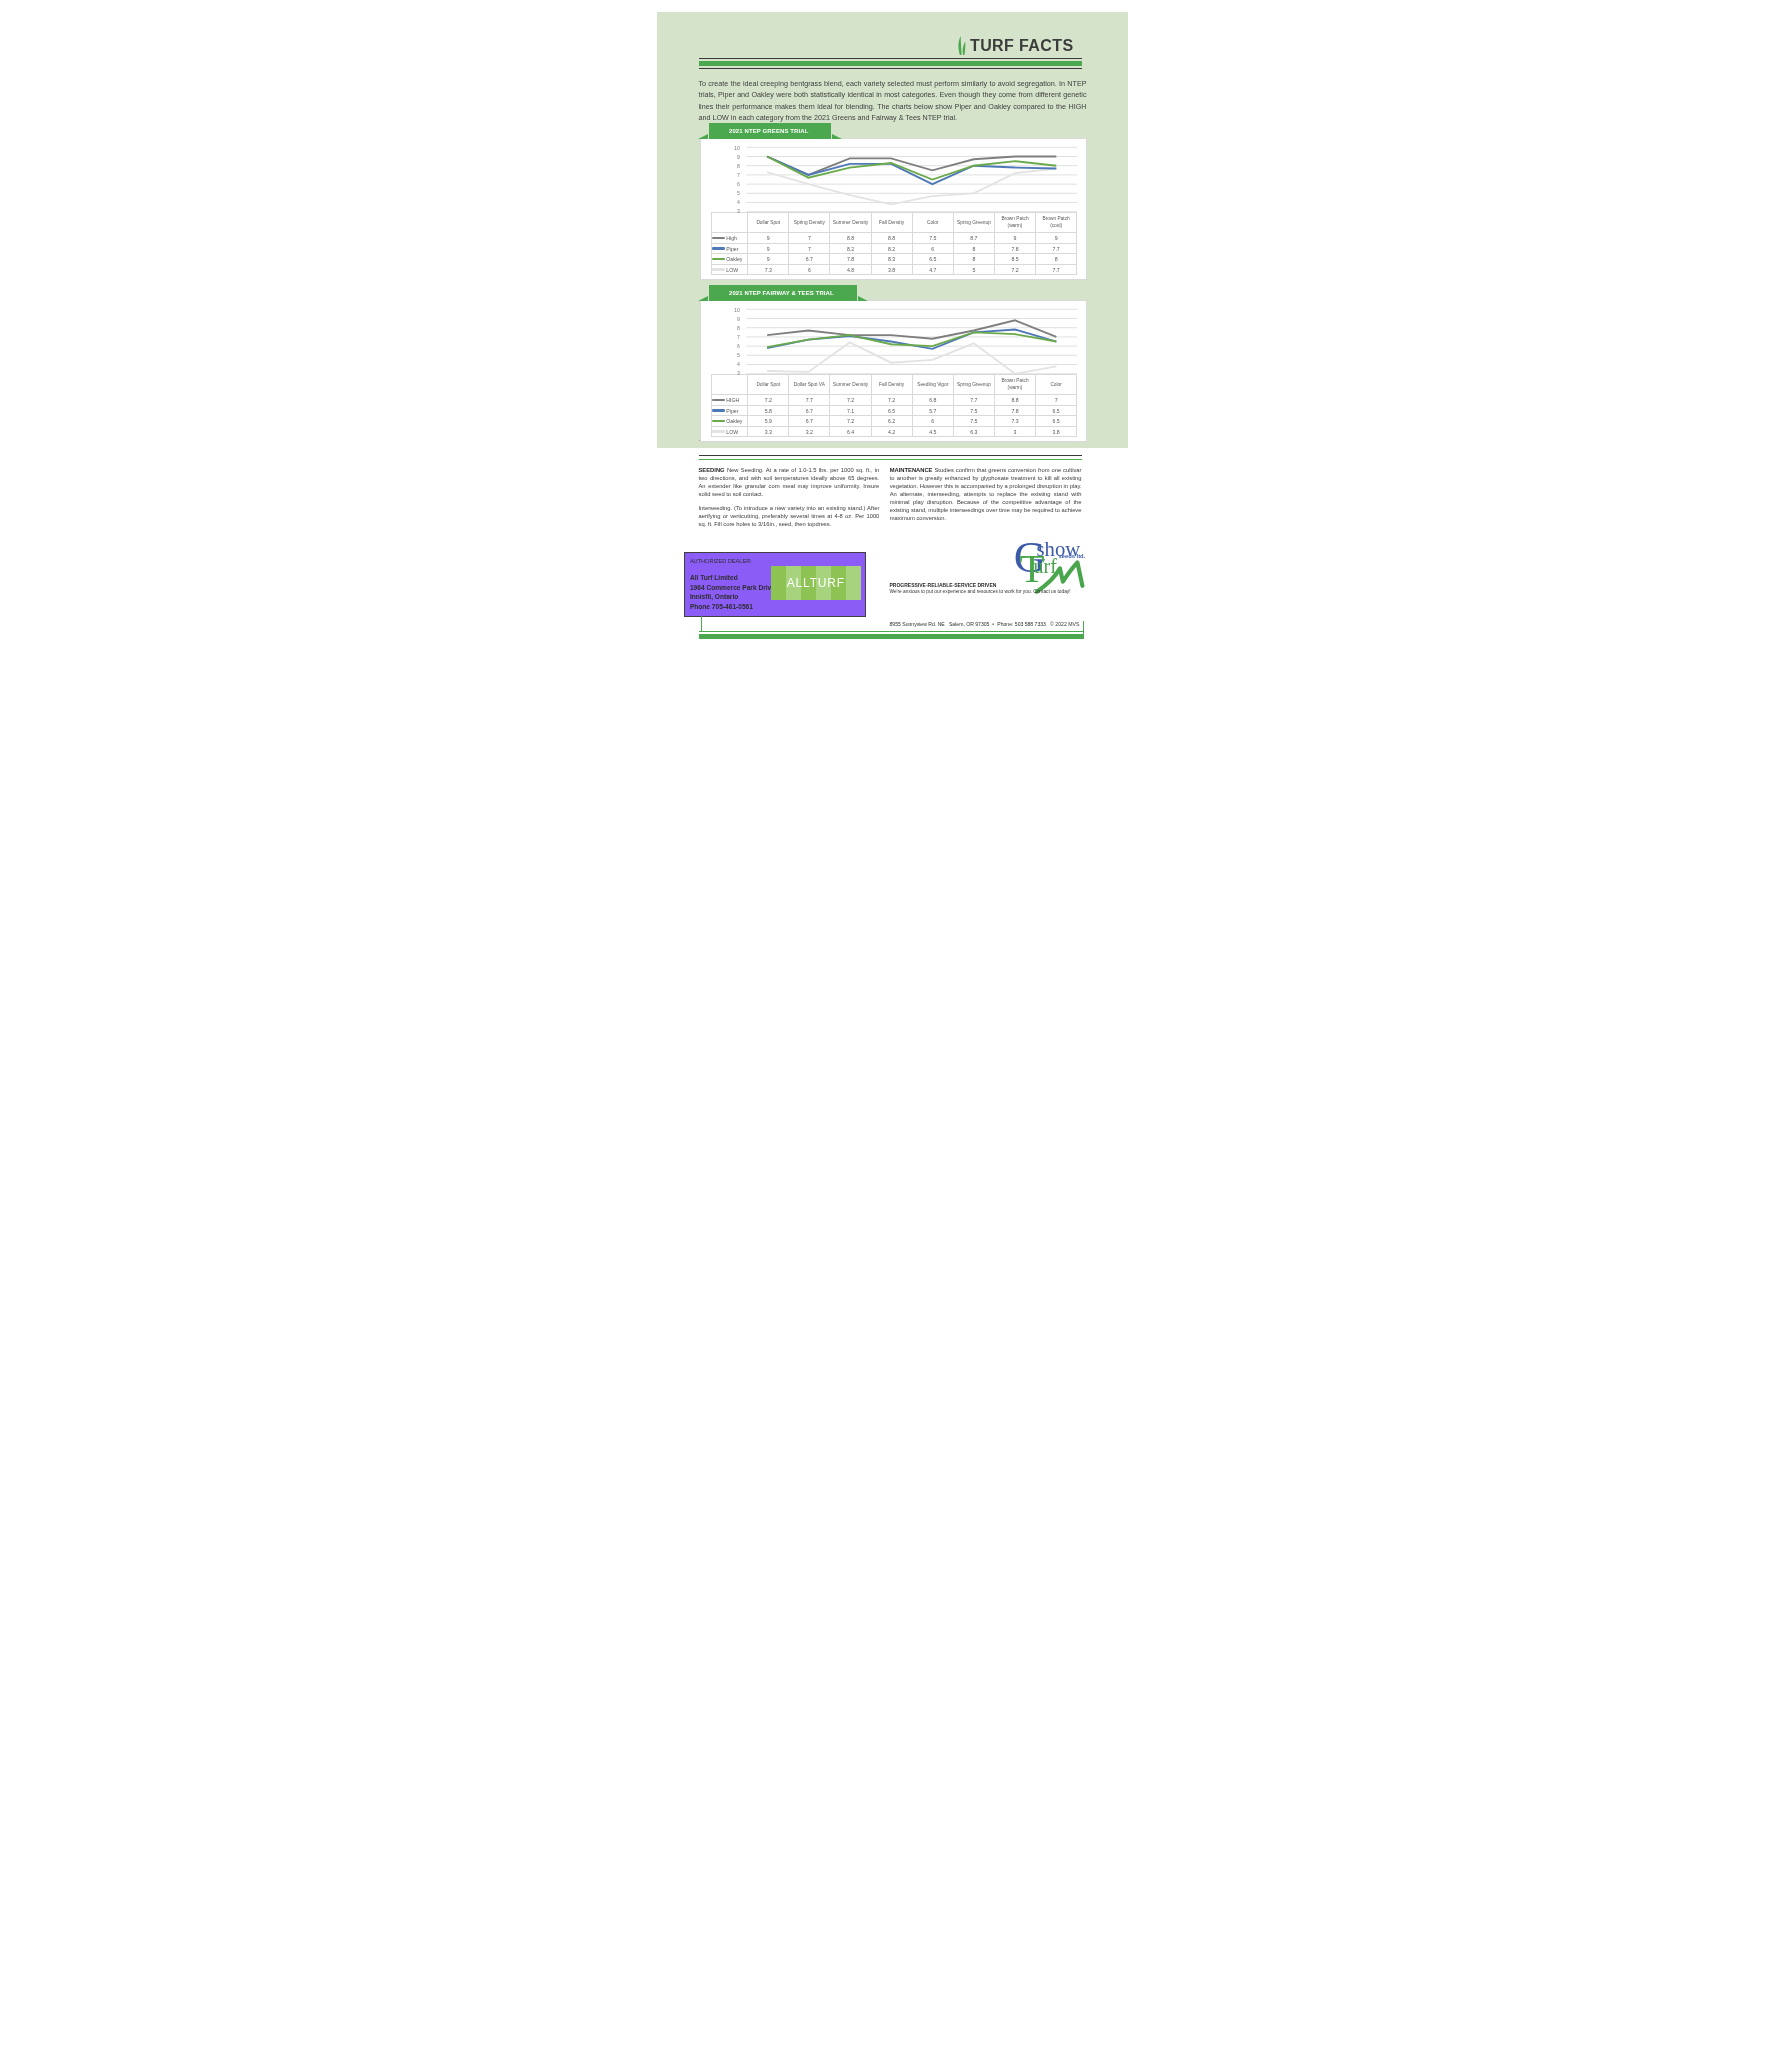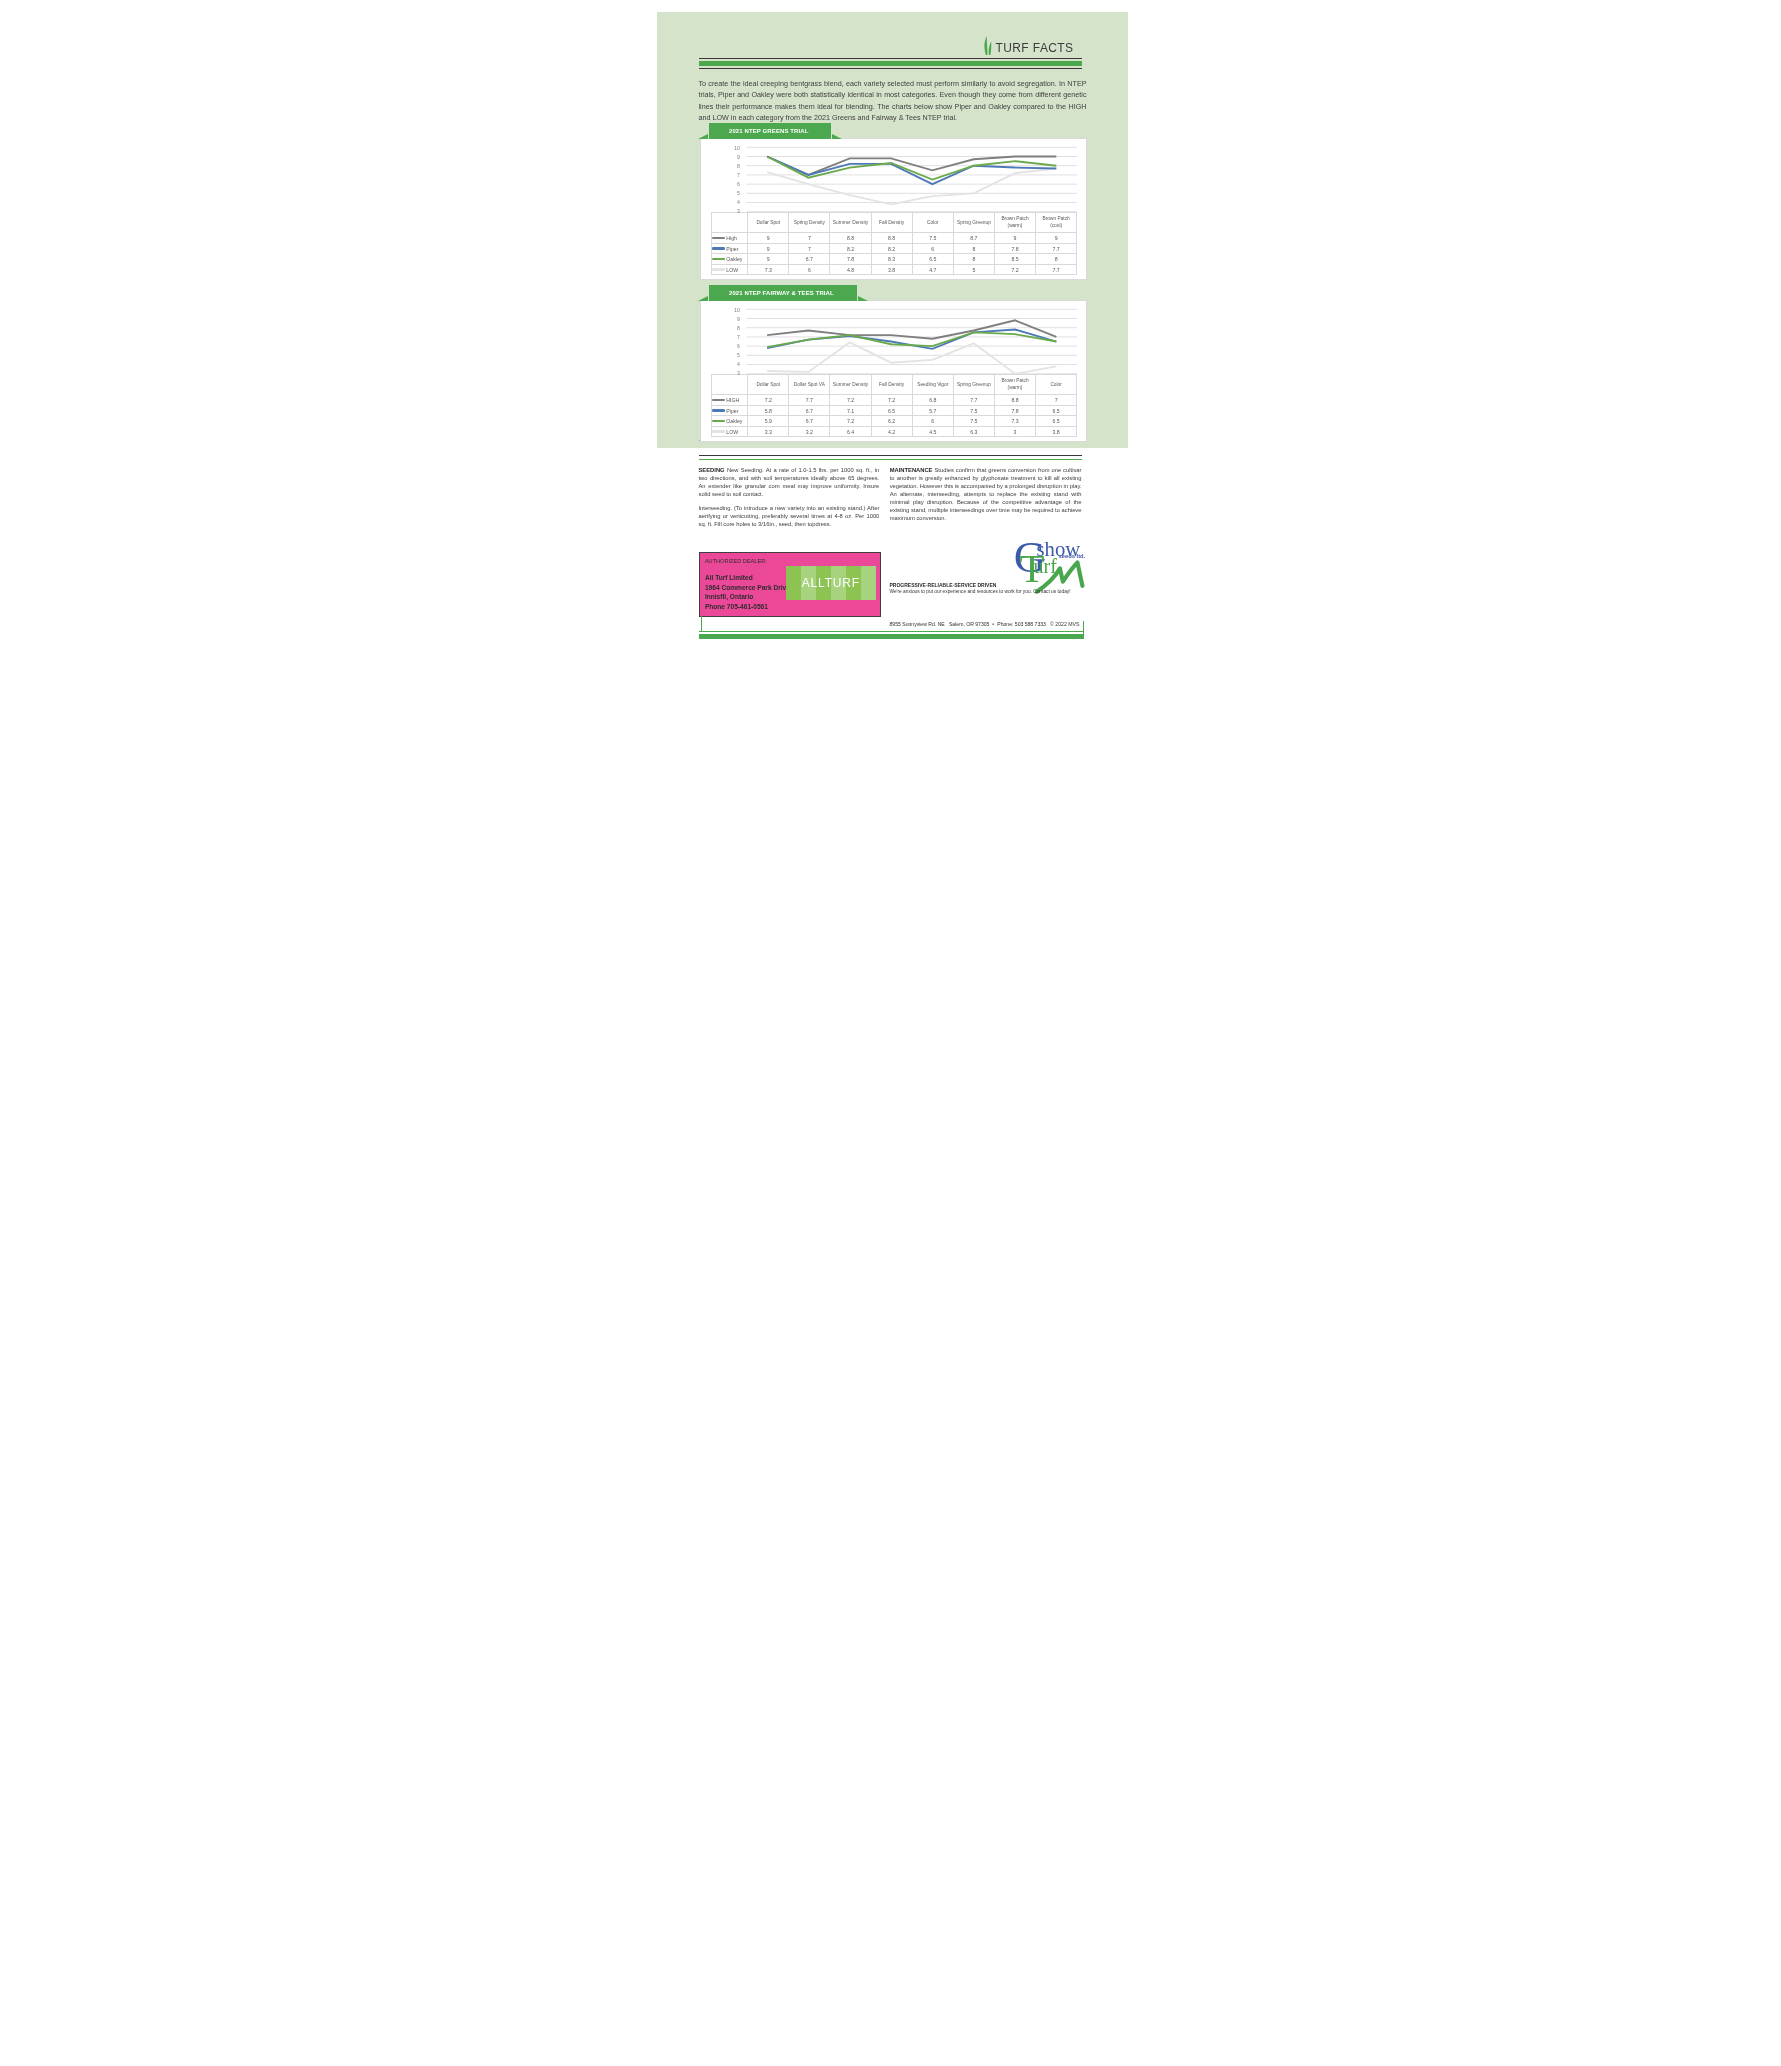--- a/index.html
+++ b/index.html
@@ -4,21 +4,21 @@
 <style>
   html,body{margin:0;padding:0;background:#ffffff;}
   .page{
     position:relative;width:500px;height:647px;margin:0 auto;background:#ffffff;
     font-family:"Liberation Sans",sans-serif;color:#3a3a3a;overflow:hidden;
   }
   .panel{position:absolute;left:16px;top:11.6px;width:471px;height:436px;background:#d5e3cb;}
 
   
   .brand{position:absolute;top:36px;right:67px;display:flex;align-items:flex-end;}
-  .brand .word{font-size:12px;font-weight:normal;color:#3c3c3c;letter-spacing:0.4px;line-height:1;}
+  .brand .word{font-size:16px;font-weight:bold;color:#3c3c3c;letter-spacing:0.4px;line-height:1;}
   .brand svg{margin-right:2.1px;margin-bottom:-0.8px;}
   .rule{position:absolute;left:58px;width:383px;}
   .rule.dark{height:1.4px;background:#383838;}
   .rule.green{background:#4ba84e;}
   .r1{top:58px;} .gbar{top:61px;height:5.4px;} .r2{top:68px;}
 
   .intro{position:absolute;left:58px;top:71px;width:388px;font-size:7.2px;line-height:11.3px;
          color:#3e3e3e;text-align:justify;}
 
   
@@ -52,22 +52,22 @@
   .r4{top:459px;height:1.4px;}
 
   
   .cols{position:absolute;left:58px;top:466px;width:383px;display:flex;}
   .colL{width:181px;margin-right:10.3px;}
   .colR{width:192px;}
   .cols p{margin:0 0 5.8px 0;font-size:5.8px;line-height:8px;text-align:justify;color:#3a3a3a;}
   .cols b{color:#262626;}
 
   
-  .dealer{position:absolute;left:58px;top:552px;width:182px;height:65px;border:1.2px solid #3f3f3f;
-          background:#ec4899;box-sizing:border-box;}
+  .dealer{position:absolute;left:43px;top:552px;width:182px;height:65px;border:1.2px solid #3f3f3f;
+          background:#8b5cf6;box-sizing:border-box;}
   .dealer .lbl{position:absolute;left:5.4px;top:5px;font-size:5.6px;color:#303030;}
   .dealer .info{position:absolute;left:5.4px;top:20px;font-size:6.6px;font-weight:bold;line-height:9.5px;color:#2d2d2d;}
   .allturf{position:absolute;right:3.7px;top:13px;width:90px;height:34px;display:flex;overflow:hidden;}
   .allturf .stripe{flex:1 0 auto;height:100%;}
   .allturf .txt{position:absolute;left:0;right:0;top:50%;transform:translateY(-50%);
           text-align:center;color:#ffffff;font-size:12px;letter-spacing:0.8px;font-weight:400;}
 
   
   .graham{position:absolute;left:370px;top:528px;width:79px;height:67px;}
   .graham span{position:absolute;line-height:1;}

